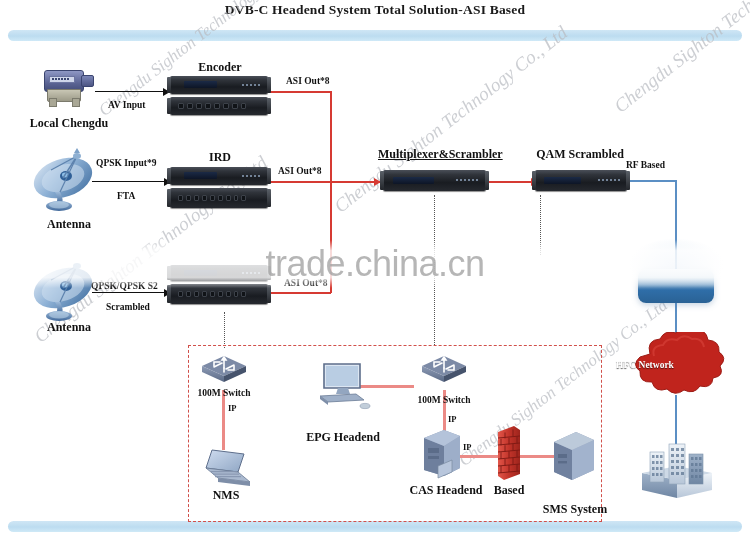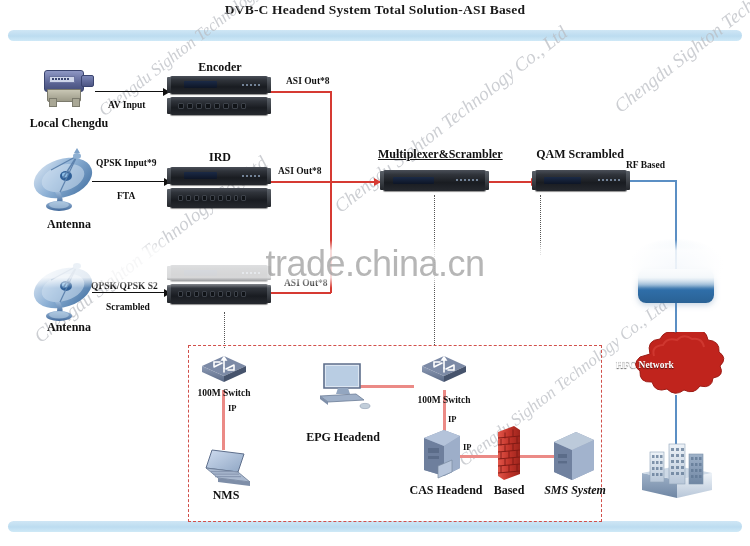--- a/index.html
+++ b/index.html
@@ -531,21 +531,21 @@
   <div class="lbl f11 ctr" style="left:478px;top:483px;width:62px;">Based</div>
 
   <svg class="dev" style="left:548px;top:428px;" width="52" height="54" viewBox="0 0 52 54">
     <polygon points="6,14 28,4 46,12 46,42 24,52 6,44" fill="#90a0bb"></polygon>
     <polygon points="6,14 24,22 24,52 6,44" fill="#70819f"></polygon>
     <polygon points="24,22 46,12 46,42 24,52" fill="#a2b3cd"></polygon>
     <polygon points="6,14 28,4 46,12 24,22" fill="#bccada"></polygon>
     <rect x="10" y="26" width="9" height="4" fill="#5b6c89"></rect>
     <rect x="10" y="33" width="9" height="2.4" fill="#5b6c89"></rect>
   </svg>
-  <div class="lbl f11 ctr" style="left:538px;top:483px;width:74px;font-style:italic;">SMS System</div>
+  <div class="lbl f11 ctr" style="left:538px;top:502px;width:74px;">SMS System</div>
 
   <div class="lbl f10" style="left:108px;top:76px;margin-top:24px;">AV Input</div>
   <div class="lbl f10" style="left:96px;top:158px;">QPSK Input*9</div>
   <div class="lbl f10" style="left:117px;top:191px;">FTA</div>
   <div class="lbl f10" style="left:91px;top:281px;">QPSK/QPSK S2</div>
   <div class="lbl f10" style="left:106px;top:302px;">Scrambled</div>
 
   <div class="lbl f10" style="left:286px;top:76px;">ASI Out*8</div>
   <div class="lbl f10" style="left:278px;top:166px;">ASI Out*8</div>
   <div class="lbl f10" style="left:284px;top:278px;">ASI Out*8</div>

